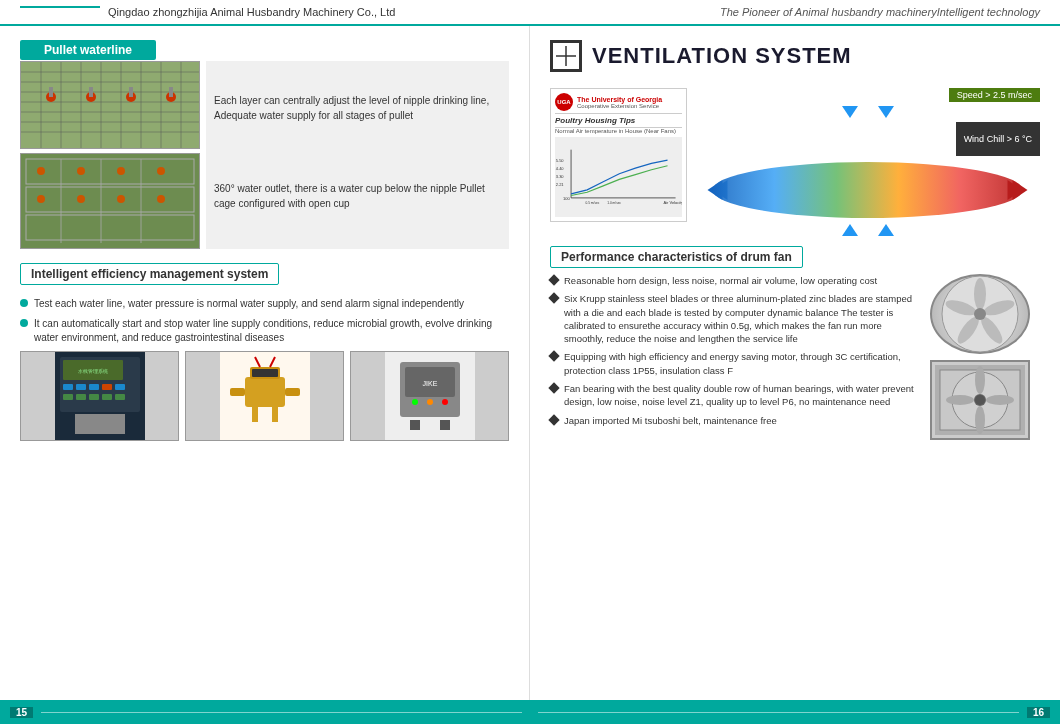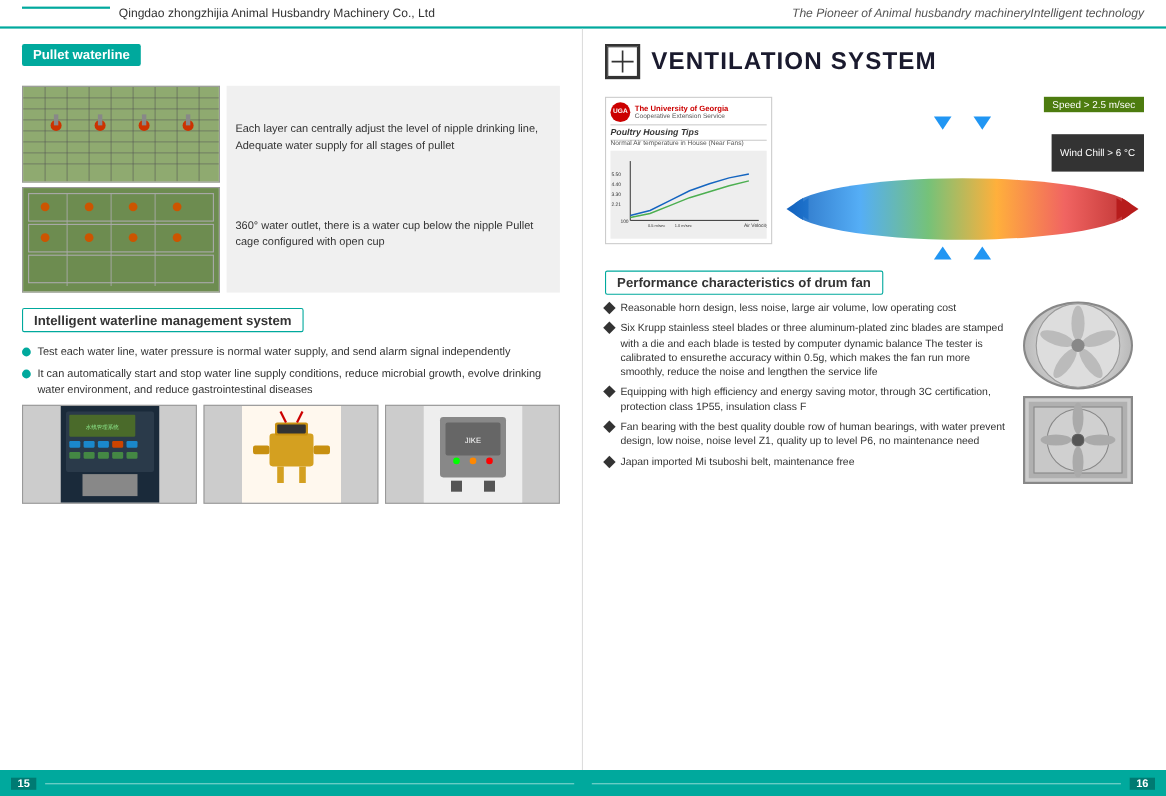--- a/index.html
+++ b/index.html
@@ -66,25 +66,25 @@
       display: flex;
       flex-direction: column;
       gap: 10px;
     }
 
     
     .section-badge {
       display: inline-block;
       background: #00a99d;
       color: #fff;
-      padding: 3px 10px;
+      padding: 3px 24px;
       font-size: 12px;
       font-weight: bold;
       border-radius: 2px;
-      margin-bottom: 18px;
+      margin-bottom: 1px;
     }
     .section-badge-outline {
       display: inline-block;
       background: transparent;
       color: #333;
       padding: 3px 10px;
       font-size: 12px;
       font-weight: bold;
       border: 1.5px solid #00a99d;
       border-radius: 2px;
@@ -271,21 +271,21 @@
       background: rgba(255,255,255,0.5);
       margin: 0 8px;
     }
 
     
     .poultry-tips {
       background: #fff;
       border: 1px solid #ccc;
       font-size: 8px;
       padding: 4px;
-      width: 152px;
+      width: 137px;
     }
     .poultry-tips .logo-row {
       display: flex;
       align-items: center;
       gap: 4px;
       border-bottom: 1px solid #ccc;
       padding-bottom: 2px;
       margin-bottom: 2px;
     }
     .uga-logo {
@@ -393,21 +393,21 @@
         <div class="pullet-text">
           <p>Each layer can centrally adjust the level of nipple drinking line,
 Adequate water supply for all stages of pullet</p>
           <p>360° water outlet, there is a water cup below the nipple
 Pullet cage configured with open cup</p>
         </div>
       </div>
     </div>
 
     <div class="intelligent-section">
-      <div class="section-badge-outline">Intelligent waterline management system</div>
+      <div class="section-badge-outline">Intelligent efficiency management system</div>
       <ul class="bullet-list">
         <li>
           <div class="bullet-dot"></div>
           <span>Test each water line, water pressure is normal water supply, and send alarm signal independently</span>
         </li>
         <li>
           <div class="bullet-dot"></div>
           <span>It can automatically start and stop water line supply conditions, reduce microbial growth, evolve  drinking  water environment, and reduce gastrointestinal diseases</span>
         </li>
       </ul>
@@ -566,21 +566,21 @@
         </div>
       </div>
     </div>
 
     <div>
       <div class="perf-badge">Performance characteristics of drum fan</div>
       <div style="display:flex; gap:8px;">
         <ul class="diamond-list" style="flex:1;">
           <li>
             <div class="diamond"></div>
-            <span>Reasonable horn design, less noise, large air volume, low operating cost</span>
+            <span>Reasonable horn design, less noise, normal air volume, low operating cost</span>
           </li>
           <li>
             <div class="diamond"></div>
             <span>Six Krupp stainless steel blades or three aluminum-plated zinc blades are stamped with a die and each blade is tested by computer dynamic balance    The tester is calibrated to ensurethe accuracy within 0.5g, which makes the fan run more smoothly, reduce the noise and lengthen the service life</span>
           </li>
           <li>
             <div class="diamond"></div>
             <span>Equipping with high efficiency and energy saving motor, through 3C certification, protection class 1P55, insulation class F</span>
           </li>
           <li>

